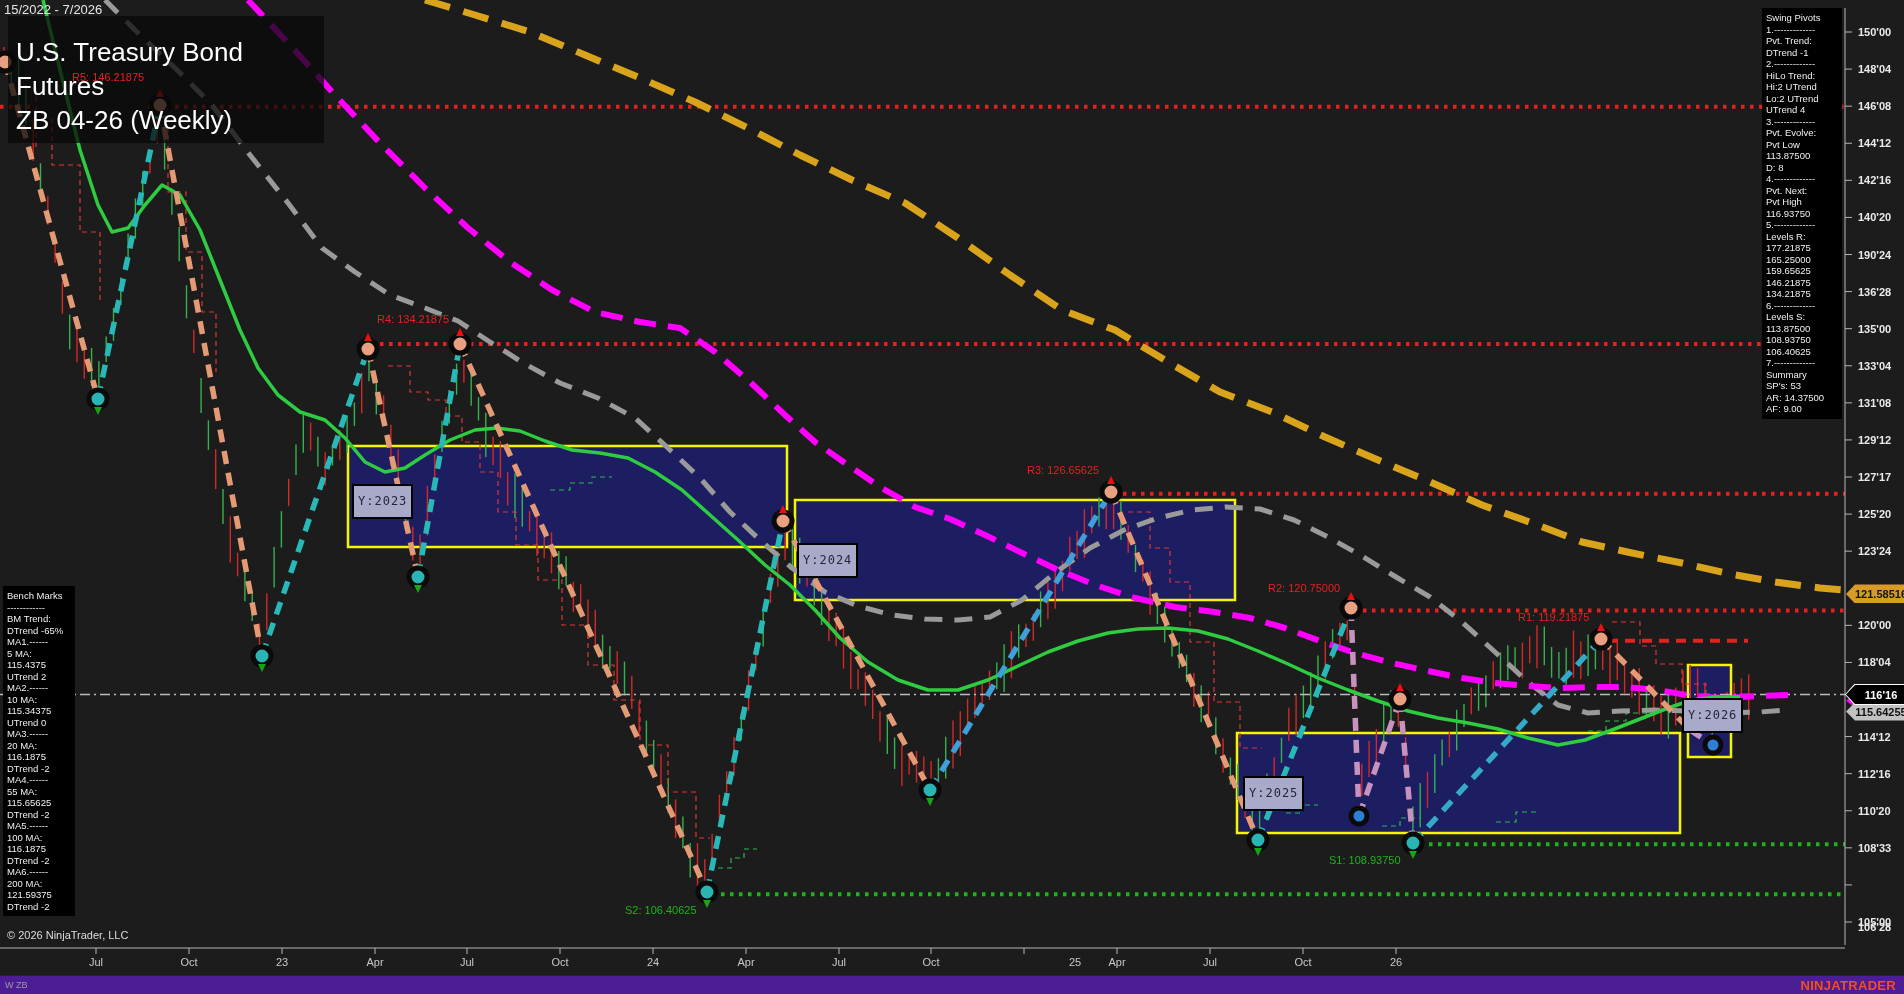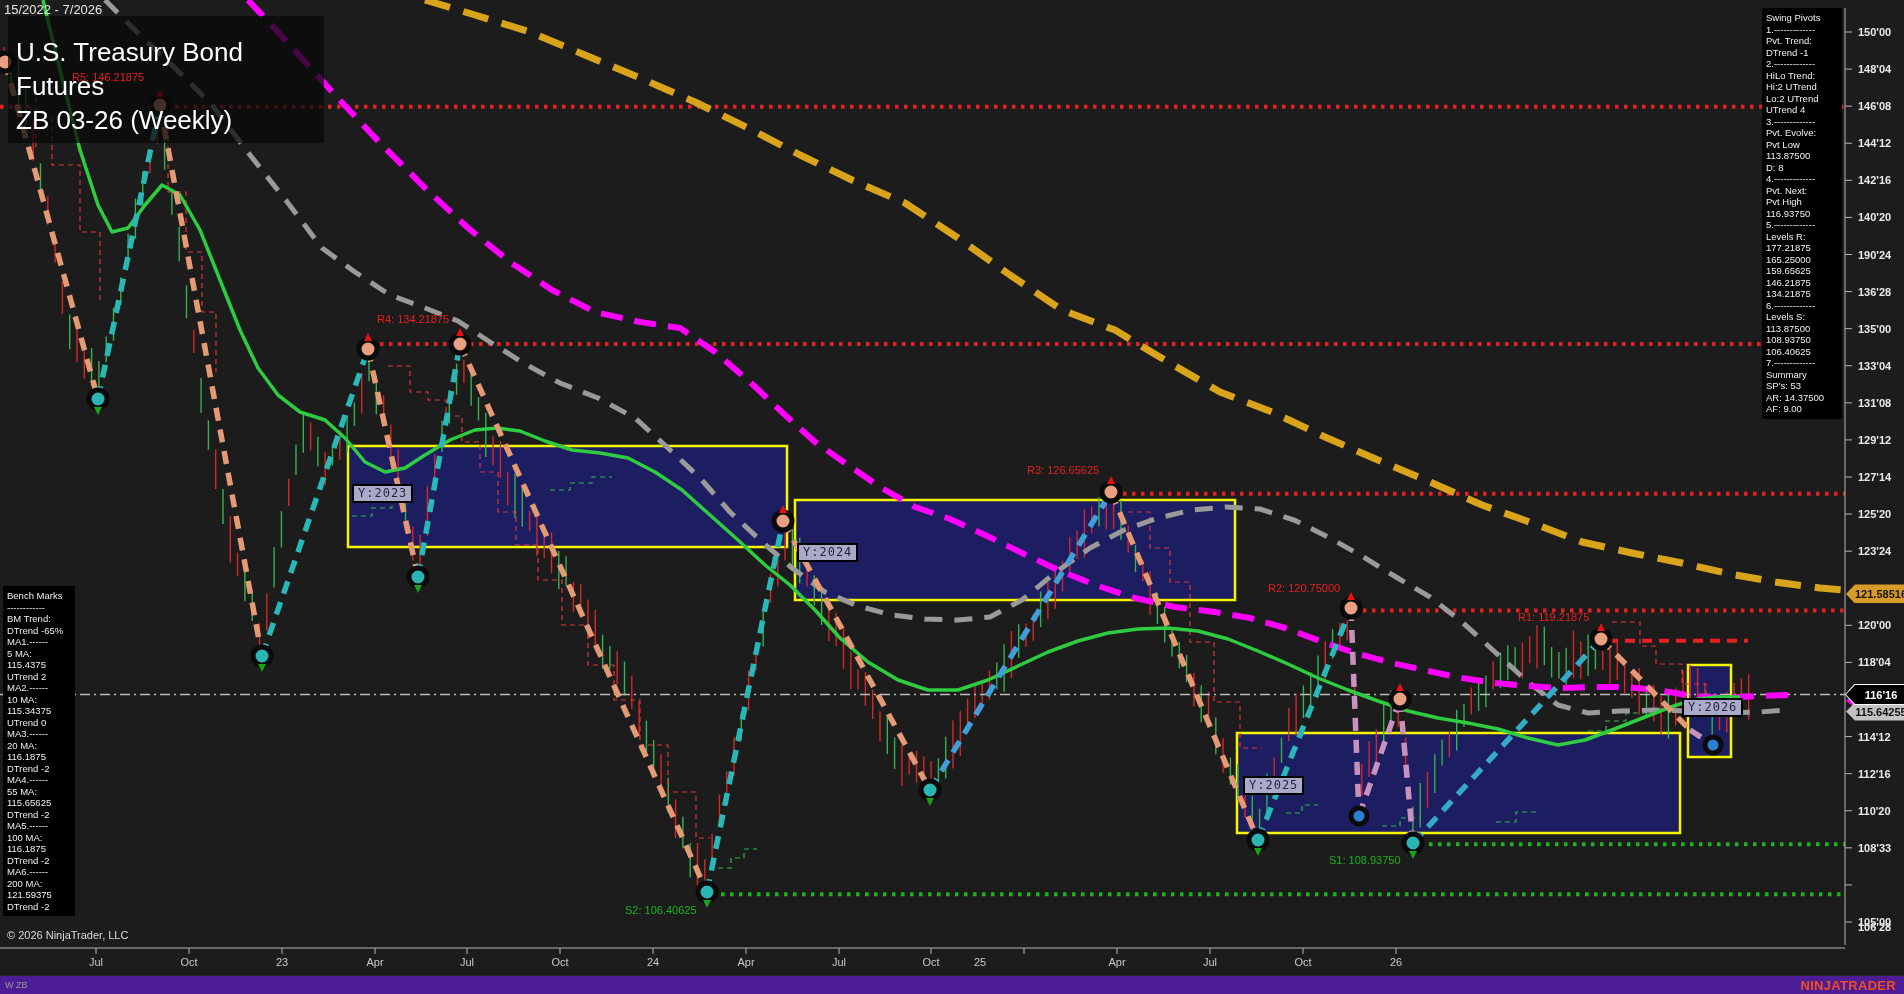--- a/index.html
+++ b/index.html
@@ -10,21 +10,21 @@
   #date-range{left:4px;top:2px;font-size:13px;color:#e6e6e6;}
   #title-box{left:8px;top:16px;width:300px;background:rgba(8,8,8,.74);color:#fff;
              font-size:26px;line-height:1.3;padding:20px 8px 6px 8px;}
   .panel{position:absolute;background:#000;color:#f0f0f0;font-size:9.5px;line-height:11.5px;
          padding:4px 4px;white-space:pre;}
   #swing-panel{left:1762px;top:8px;width:72px;}
   #bench-panel{left:3px;top:586px;width:64px;}
   .lvl-lbl{position:absolute;font-size:11px;white-space:nowrap;}
   .ylab{position:absolute;background:#a9a9c9;border:2px solid #000;color:#26263a;
         font-family:"DejaVu Sans Mono",monospace;font-size:12px;line-height:15px;
-        height:15px;padding:0 4px;letter-spacing:1px;white-space:nowrap;}
+        height:15px;padding:8px 4px;letter-spacing:1px;white-space:nowrap;}
   .ptick{position:absolute;left:1858px;color:#eaeaea;font-size:11px;font-weight:bold;
          transform:translateY(-50%);white-space:nowrap;}
   .ttick{position:absolute;top:956px;color:#c9c9c9;font-size:11px;transform:translateX(-50%);}
   .mk{position:absolute;left:1846px;width:58px;display:flex;align-items:center;
       justify-content:center;padding-left:6px;font-size:11px;font-weight:bold;
       clip-path:polygon(0 50%,14% 0,100% 0,100% 100%,14% 100%);white-space:nowrap;}
   #copyright{left:7px;top:929px;font-size:11px;color:#ddd;}
   #bottom-strip{left:0;top:975px;width:1904px;height:19px;background:#4c1d95;
                 border-top:1px solid #262626;}
   #status-left{position:absolute;left:5px;top:4px;font-size:9px;color:#9a9a9a;}
@@ -396,21 +396,21 @@
       <line x1="1117" y1="948" x2="1117" y2="954" stroke="#b5b5b5"></line>
       <line x1="1210" y1="948" x2="1210" y2="954" stroke="#b5b5b5"></line>
       <line x1="1303" y1="948" x2="1303" y2="954" stroke="#b5b5b5"></line>
       <line x1="1396" y1="948" x2="1396" y2="954" stroke="#b5b5b5"></line>
     </svg>
 
   <div class="abs" id="date-range">15/2022 - 7/2026</div>
 
   <div class="abs" id="title-box">
     <div>U.S. Treasury Bond Futures</div>
-    <div>ZB 03-26 (Weekly)</div>
+    <div>ZB 04-26 (Weekly)</div>
   </div>
 
   <div class="panel" id="swing-panel"><div>Swing Pivots</div><div>1.-------------</div><div>Pvt. Trend:</div><div>DTrend -1</div><div>2.-------------</div><div>HiLo Trend:</div><div>Hi:2 UTrend</div><div>Lo:2 UTrend</div><div>UTrend 4</div><div>3.-------------</div><div>Pvt. Evolve:</div><div>Pvt Low</div><div>113.87500</div><div>D: 8</div><div>4.-------------</div><div>Pvt. Next:</div><div>Pvt High</div><div>116.93750</div><div>5.-------------</div><div>Levels R:</div><div>177.21875</div><div>165.25000</div><div>159.65625</div><div>146.21875</div><div>134.21875</div><div>6.-------------</div><div>Levels S:</div><div>113.87500</div><div>108.93750</div><div>106.40625</div><div>7.-------------</div><div>Summary</div><div>SP's: 53</div><div>AR: 14.37500</div><div>AF: 9.00</div></div>
   <div class="panel" id="bench-panel"><div>Bench Marks</div><div>------------</div><div>BM Trend:</div><div>DTrend -65%</div><div>MA1.------</div><div>5 MA:</div><div>115.4375</div><div>UTrend 2</div><div>MA2.------</div><div>10 MA:</div><div>115.34375</div><div>UTrend 0</div><div>MA3.------</div><div>20 MA:</div><div>116.1875</div><div>DTrend -2</div><div>MA4.------</div><div>55 MA:</div><div>115.65625</div><div>DTrend -2</div><div>MA5.------</div><div>100 MA:</div><div>116.1875</div><div>DTrend -2</div><div>MA6.------</div><div>200 MA:</div><div>121.59375</div><div>DTrend -2</div></div>
 
   <div id="level-labels">
       <div class="lvl-lbl" style="left: 72px; top: 71px; color: rgb(230, 32, 32);">R5: 146.21875</div>
       <div class="lvl-lbl" style="left: 377px; top: 313px; color: rgb(230, 32, 32);">R4: 134.21875</div>
       <div class="lvl-lbl" style="left: 1027px; top: 464px; color: rgb(230, 32, 32);">R3: 126.65625</div>
       <div class="lvl-lbl" style="left: 1268px; top: 582px; color: rgb(230, 32, 32);">R2: 120.75000</div>
@@ -430,21 +430,21 @@
       <div class="ptick" style="top: 106.167px;">146'08</div>
       <div class="ptick" style="top: 143.25px;">144'12</div>
       <div class="ptick" style="top: 180.333px;">142'16</div>
       <div class="ptick" style="top: 217.417px;">140'20</div>
       <div class="ptick" style="top: 254.5px;">190'24</div>
       <div class="ptick" style="top: 291.584px;">136'28</div>
       <div class="ptick" style="top: 328.667px;">135'00</div>
       <div class="ptick" style="top: 365.75px;">133'04</div>
       <div class="ptick" style="top: 402.834px;">131'08</div>
       <div class="ptick" style="top: 439.917px;">129'12</div>
-      <div class="ptick" style="top: 477px;">127'14</div>
+      <div class="ptick" style="top: 477px;">127'17</div>
       <div class="ptick" style="top: 514.084px;">125'20</div>
       <div class="ptick" style="top: 551.167px;">123'24</div>
       <div class="ptick" style="top: 625.334px;">120'00</div>
       <div class="ptick" style="top: 662.417px;">118'04</div>
       <div class="ptick" style="top: 736.584px;">114'12</div>
       <div class="ptick" style="top: 773.668px;">112'16</div>
       <div class="ptick" style="top: 810.751px;">110'20</div>
       <div class="ptick" style="top: 847.834px;">108'33</div>
       <div class="ptick" style="top: 927px;">106'28</div>
       <div class="ptick" style="top: 922.001px;">105'00</div>
@@ -453,21 +453,21 @@
       <div class="ttick" style="left: 96px;">Jul</div>
       <div class="ttick" style="left: 189px;">Oct</div>
       <div class="ttick" style="left: 282px;">23</div>
       <div class="ttick" style="left: 375px;">Apr</div>
       <div class="ttick" style="left: 467px;">Jul</div>
       <div class="ttick" style="left: 560px;">Oct</div>
       <div class="ttick" style="left: 653px;">24</div>
       <div class="ttick" style="left: 746px;">Apr</div>
       <div class="ttick" style="left: 839px;">Jul</div>
       <div class="ttick" style="left: 931px;">Oct</div>
-      <div class="ttick" style="left: 980px;">25</div>
+      <div class="ttick" style="left: 1075px;">25</div>
       <div class="ttick" style="left: 1117px;">Apr</div>
       <div class="ttick" style="left: 1210px;">Jul</div>
       <div class="ttick" style="left: 1303px;">Oct</div>
       <div class="ttick" style="left: 1396px;">26</div>
     </div>
   <div id="axis-markers">
       <div class="mk" style="top: 693.687px; height: 14px; background: rgb(255, 0, 255); color: rgb(255, 255, 255); z-index: 1;"></div>
       <div class="mk" style="top: 702.515px; height: 18px; background: rgb(194, 194, 194); color: rgb(17, 17, 17); z-index: 2;">115.64255</div>
       <div class="mk" style="top: 584.483px; height: 19px; background: rgb(215, 155, 40); color: rgb(20, 20, 20); z-index: 3;">121.58516</div>
       <div class="mk" style="top: 684.056px; left: 1845px; width: 60px; height: 21px; background: rgb(255, 255, 255); z-index: 4;"></div>

